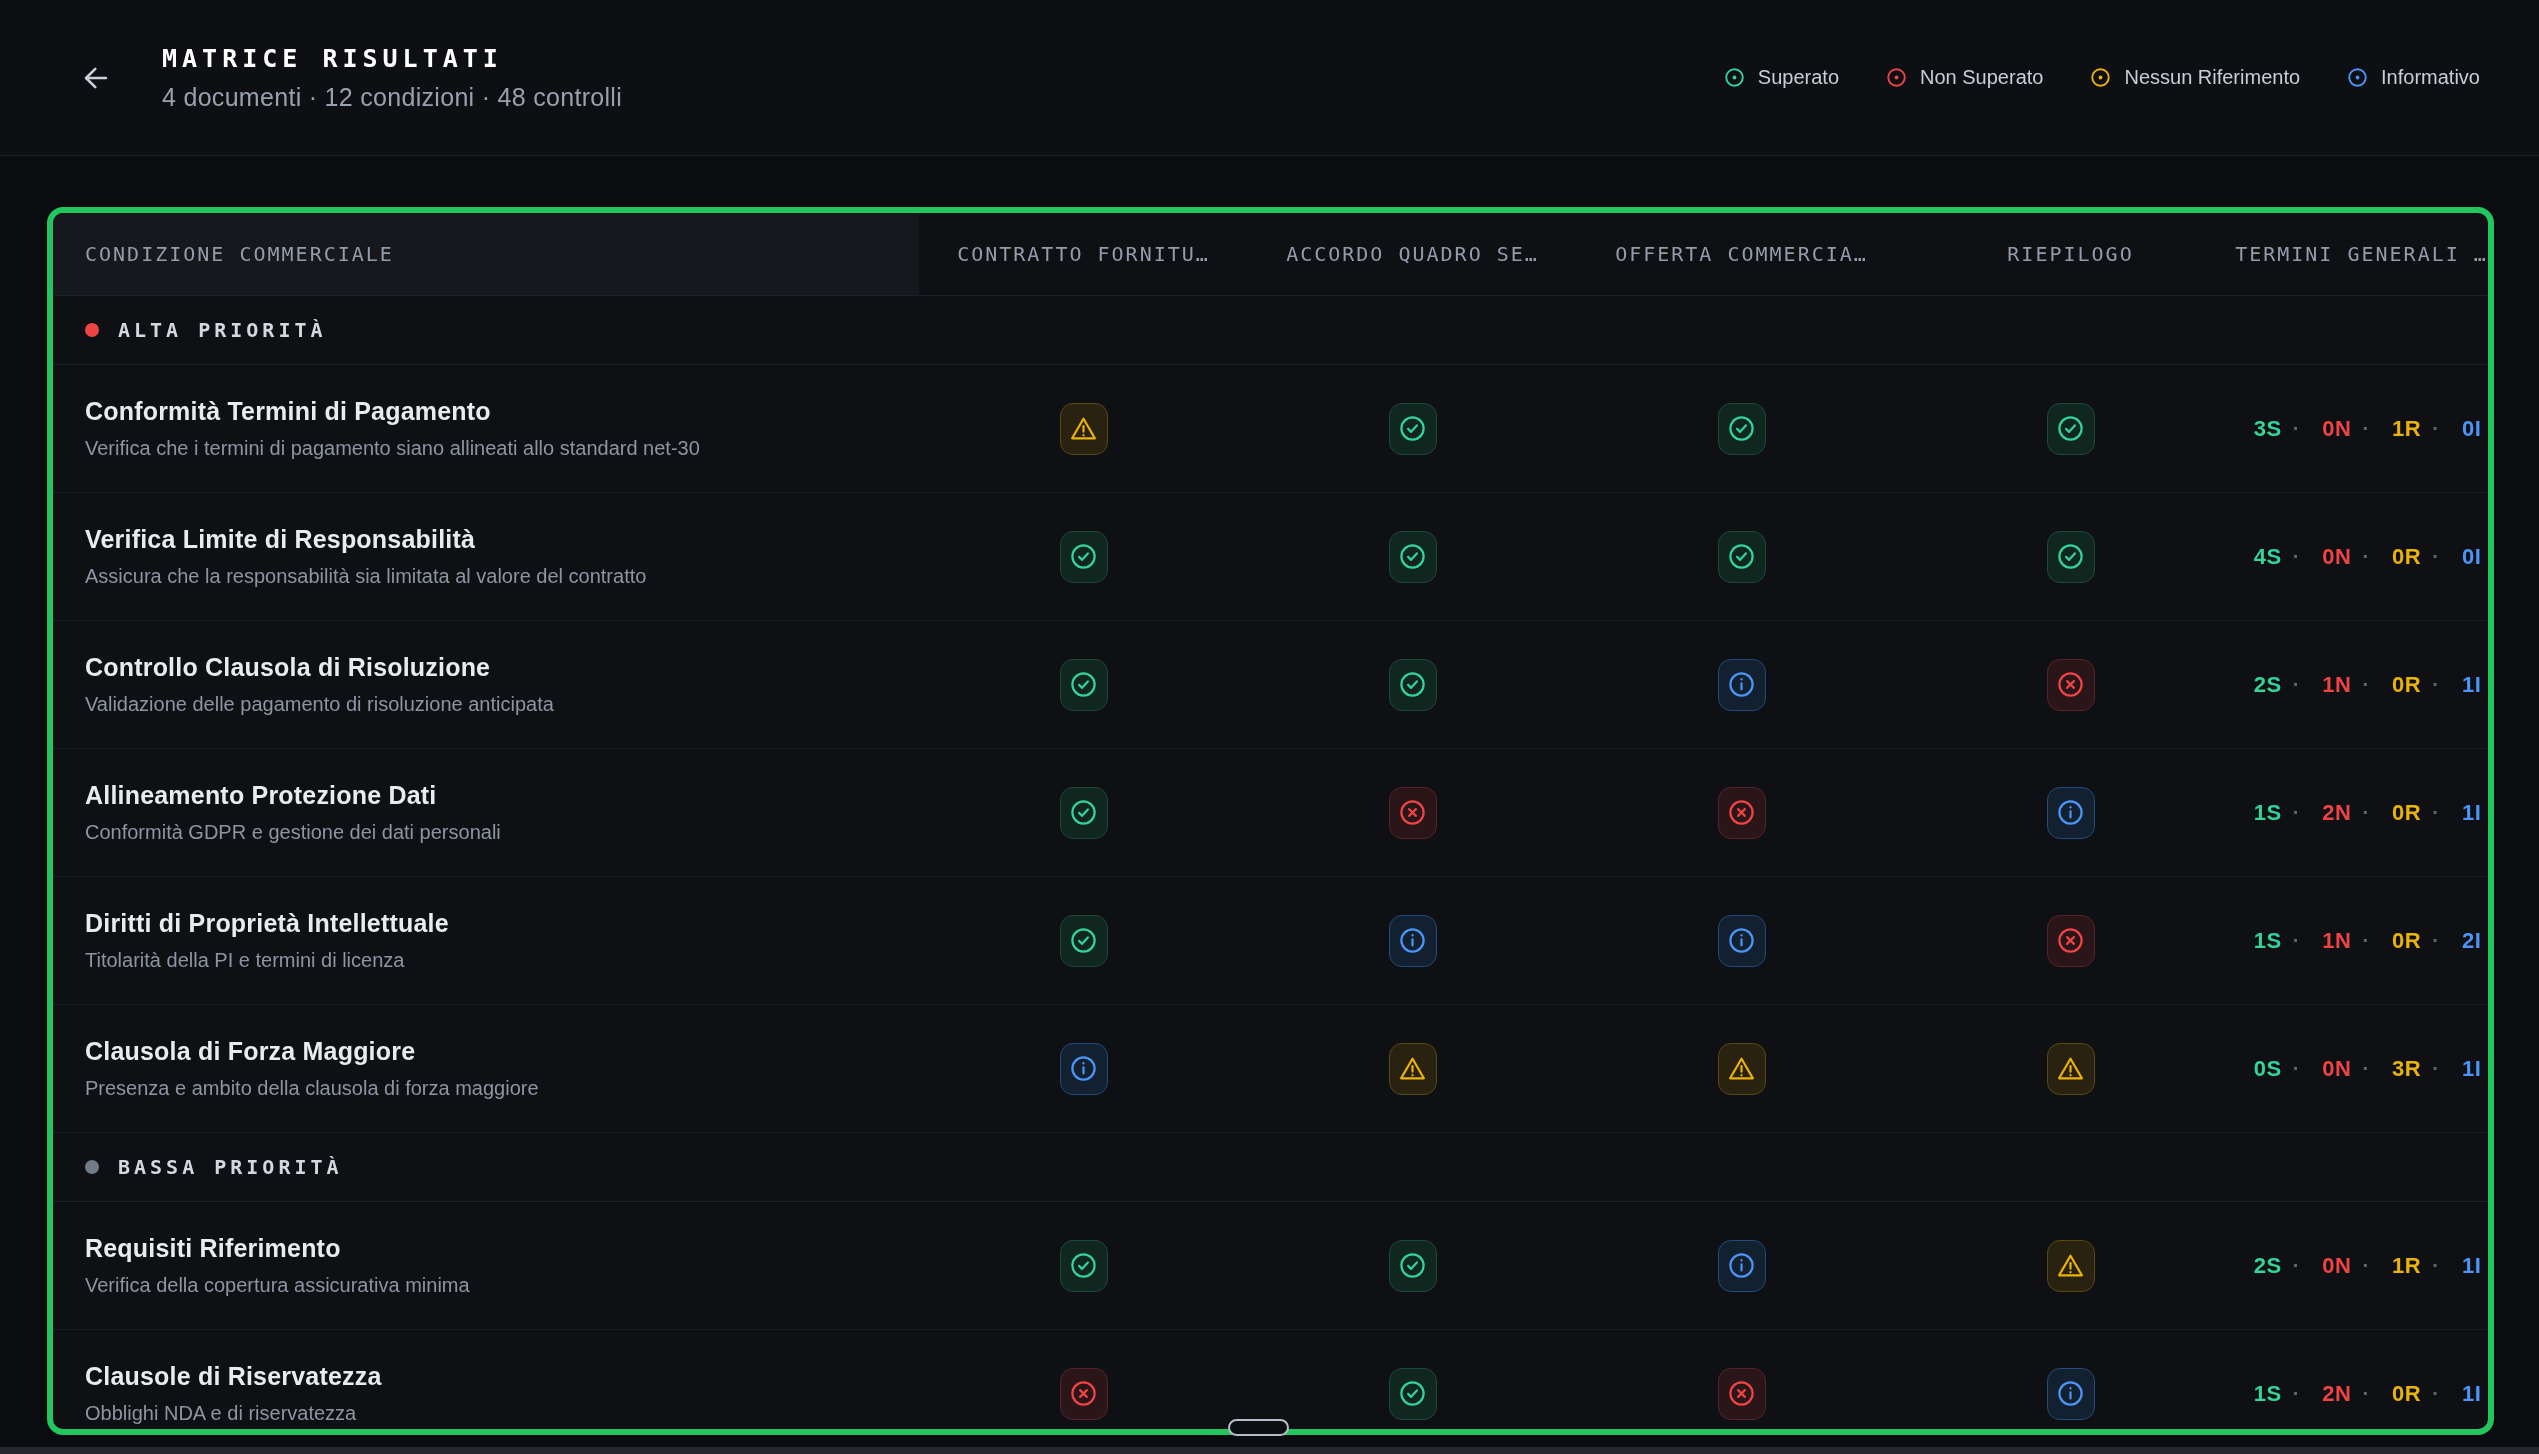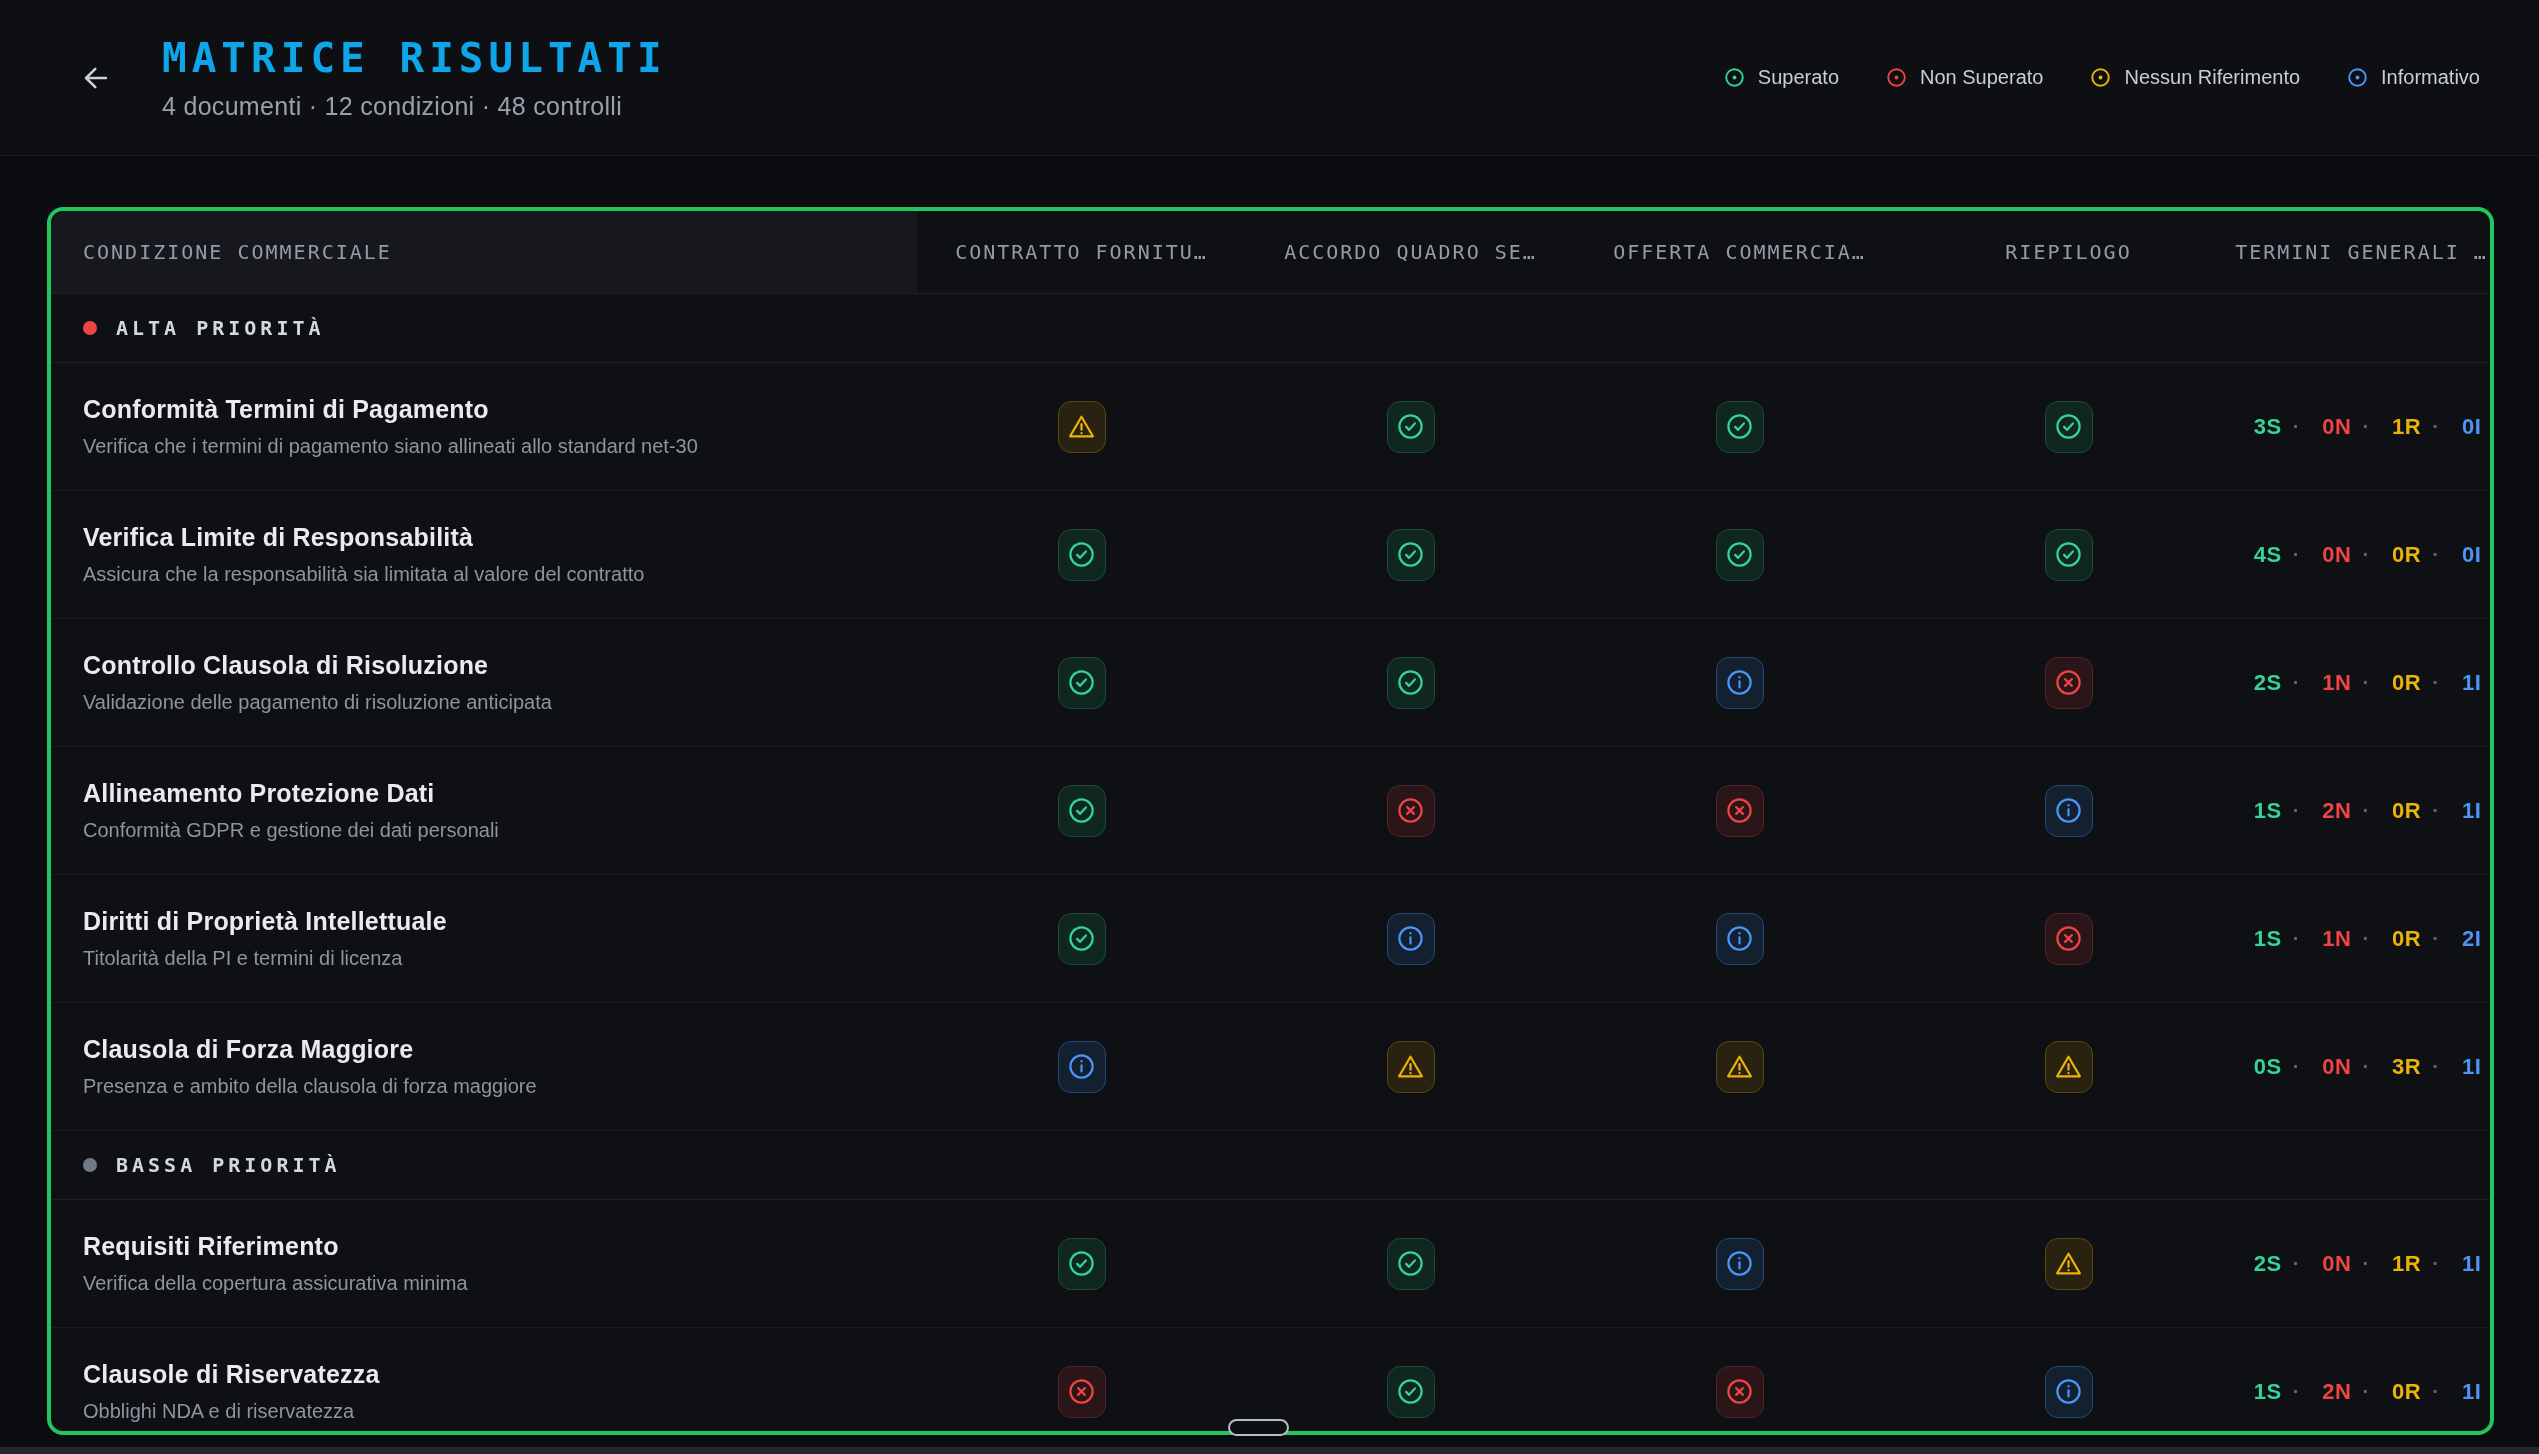--- a/index.html
+++ b/index.html
@@ -22,32 +22,32 @@
   }
   .back-btn {
     width:57px; height:57px; flex:0 0 auto;
     display:flex; align-items:center; justify-content:center;
     border-radius:12px; cursor:pointer; color:#ccd1d9;
     margin-right:38px;
   }
   .title-block { display:flex; flex-direction:column; gap:10px; }
   .page-title {
     font-family:"DejaVu Sans Mono", monospace;
-    font-size:41px; font-weight:bold; letter-spacing:5px; color:#0ea5e9;
+    font-size:25px; font-weight:bold; letter-spacing:5px; color:#ffffff;
   }
   .page-subtitle { font-size:25px; color:#99a1ad; letter-spacing:0.3px; }
   .legend { margin-left:auto; display:flex; align-items:center; gap:46px; }
   .legend-item { display:flex; align-items:center; gap:12px; font-size:20px; color:#c9ced6; }
 
   
   .card {
     position:absolute; left:47px; top:207px;
     width:2447px; height:1228px;
     background:#0e1014;
-    border:4px solid #22c55e;
+    border:6px solid #22c55e;
     border-radius:16px;
     overflow:hidden;
   }
   .grid-row { display:grid; grid-template-columns:866px 329px 329px 329px 329px auto; }
   .m-header { height:83px; border-bottom:1px solid #1d2027; }
   .m-header .cell {
     display:flex; align-items:center; justify-content:center;
     font-family:"DejaVu Sans Mono", monospace;
     font-size:20px; letter-spacing:2px; color:#949caa;
     white-space:nowrap;

